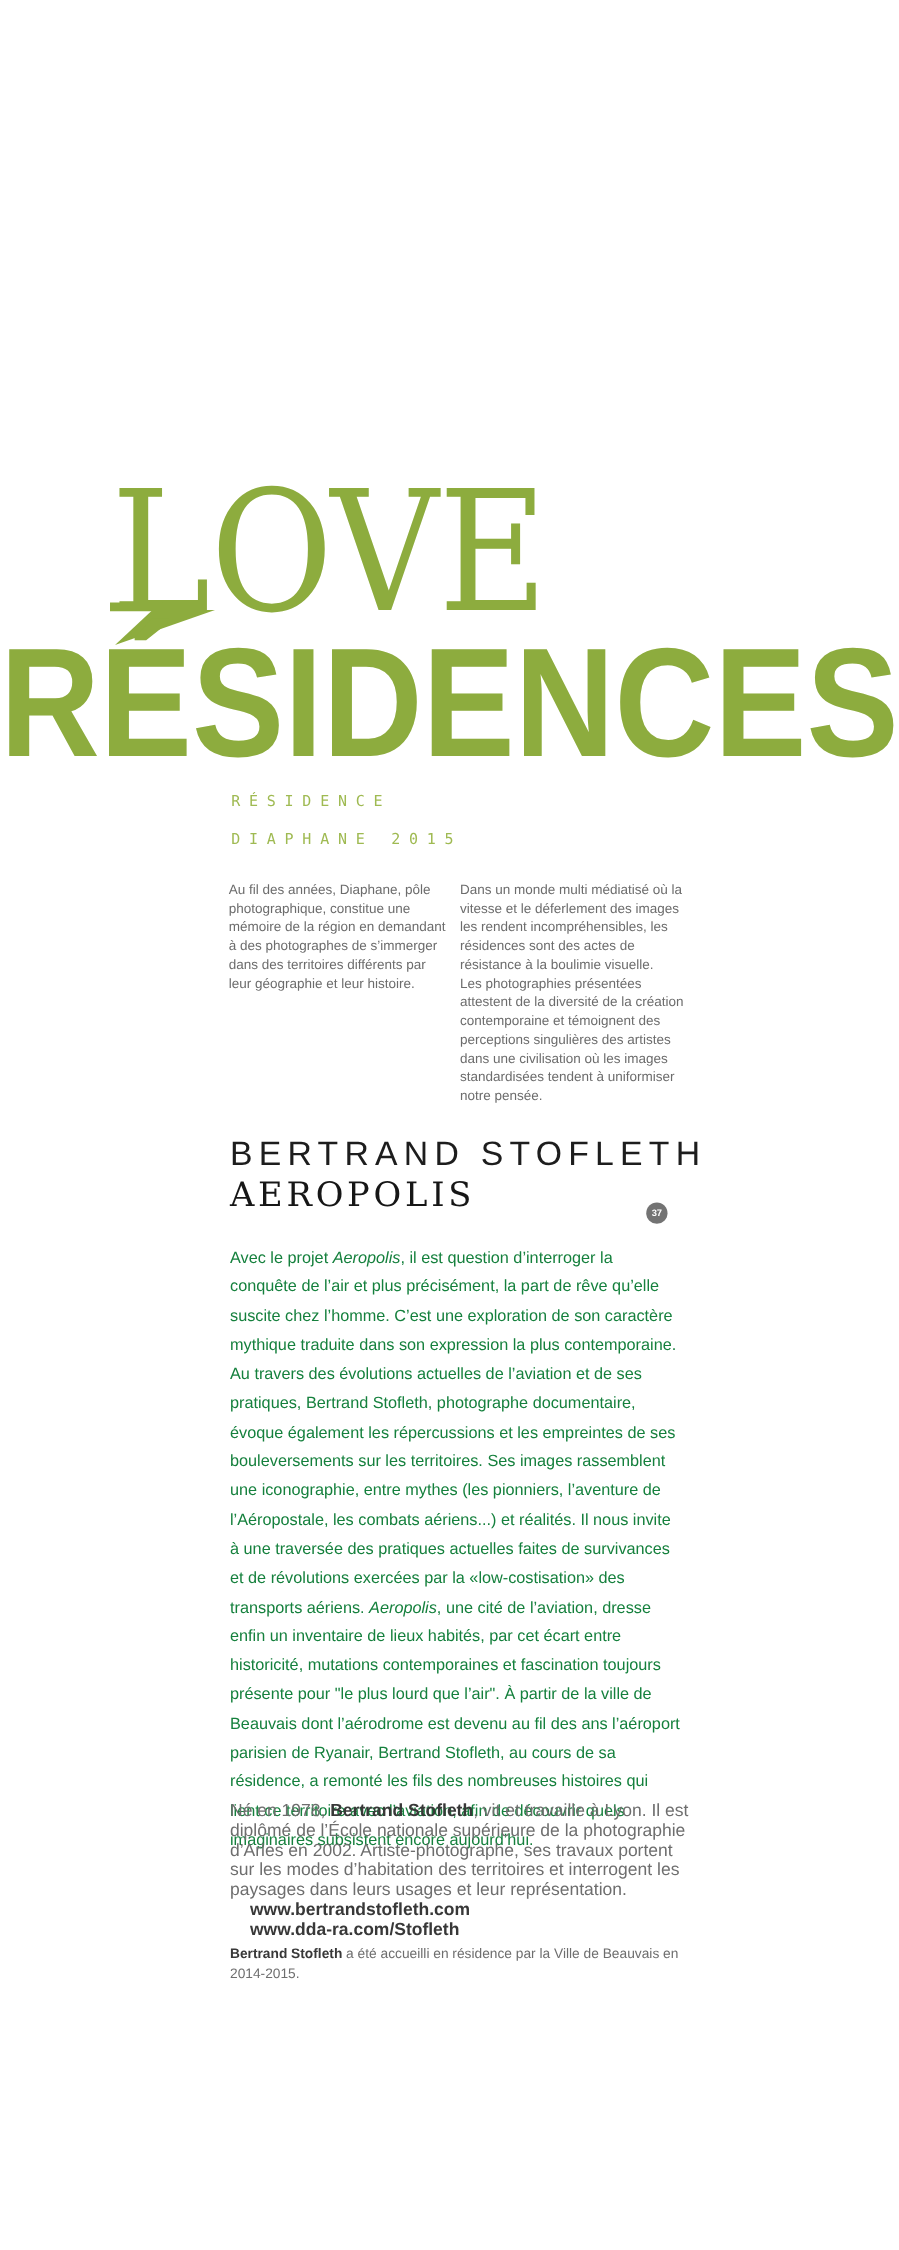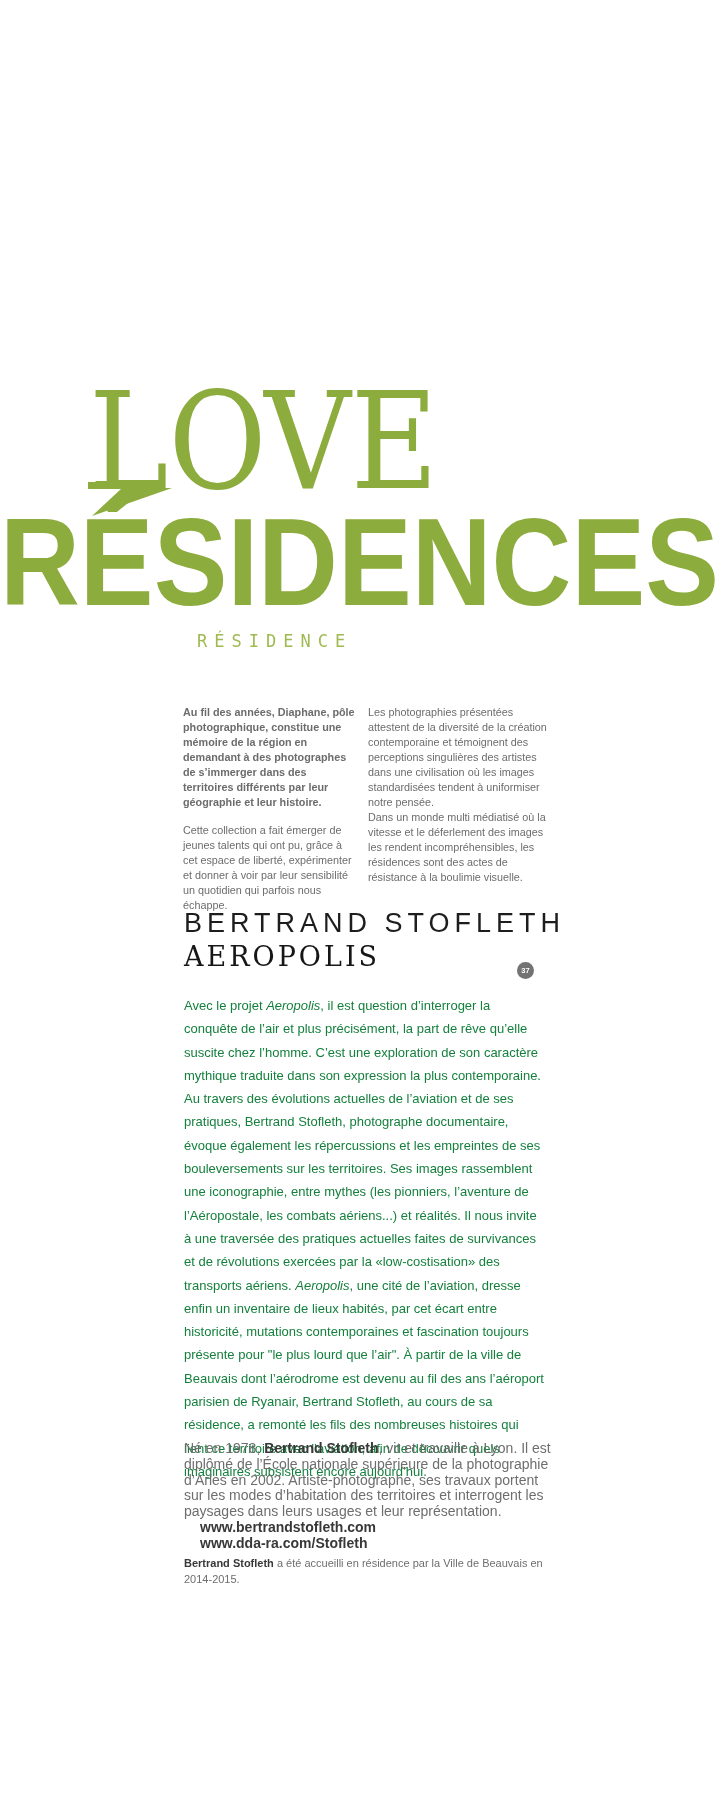--- a/index.html
+++ b/index.html
@@ -10,28 +10,28 @@
   .abs{position:absolute;}
 
   
   .love-svg{left:58px;top:338px;overflow:visible;}
   .love-text{font-family:"DejaVu Serif","Liberation Serif",serif;font-size:134px;fill:#8dac3e;}
   .love-swash{fill:#8dac3e;}
   .res-svg{left:0;top:506px;overflow:visible;}
   .res-text{font-family:"Liberation Sans",sans-serif;font-weight:bold;font-size:124px;fill:#8dac3e;}
 
   
-  .subtitle{left:197px;top:626px;color:#9fba52;font-family:"DejaVu Sans Mono","Liberation Mono",monospace;
-    font-size:17px;line-height:30px;letter-spacing:7px;font-weight:400;}
+  .subtitle{left:185px;top:626px;color:#9fba52;font-family:"DejaVu Sans Mono","Liberation Mono",monospace;
+    font-size:12px;line-height:30px;letter-spacing:7px;font-weight:400;}
 
   
   .col{font-size:10.8px;line-height:15px;color:#6c6c6c;}
   .col p{margin:0;}
   .col-left{left:183px;top:705px;width:176px;}
-  .col-left p:first-child{margin-bottom:13px;font-weight:bold;}
+  .col-left p:first-child{margin-bottom:25px;}
   .col-right{left:368px;top:705px;width:184px;}
 
   
   .artist{left:184px;top:908px;font-size:27px;letter-spacing:5px;color:#1d1d1d;font-weight:400;white-space:nowrap;}
   .work-title{left:184px;top:941px;font-family:"DejaVu Serif","Liberation Serif",serif;
     font-size:27px;letter-spacing:3px;color:#161616;white-space:nowrap;}
   .page-badge{left:517px;top:962px;width:17px;height:17px;border-radius:50%;background:#737373;
     color:#ffffff;font-size:7.5px;font-weight:bold;display:flex;align-items:center;justify-content:center;}
 
   
@@ -55,29 +55,29 @@
   <rect class="love-swash" x="30" y="144" width="42" height="7"></rect>
   <path class="love-swash" d="M114,150 L34,178 L64,150 Z"></path>
 </svg>
 
 <svg class="abs res-svg" width="719" height="115">
   <text class="res-text" x="0" y="99" textLength="719" lengthAdjust="spacingAndGlyphs">RÉSIDENCES</text>
 </svg>
 
 <div class="abs subtitle">
   <div>RÉSIDENCE</div>
+  <div>DIAPHANE 2015</div>
 </div>
 
 <div class="abs col col-left">
   <p>Au fil des années, Diaphane, pôle photographique, constitue une mémoire de la région en demandant à des photographes de s’immerger dans des territoires différents par leur géographie et leur histoire.</p>
-  <p>Cette collection a fait émerger de jeunes talents qui ont pu, grâce à cet espace de liberté, expérimenter et donner à voir par leur sensibilité un quotidien qui parfois nous échappe.</p>
 </div>
 <div class="abs col col-right">
+  <p>Dans un monde multi médiatisé où la vitesse et le déferlement des images les rendent incompréhensibles, les résidences sont des actes de résistance à la boulimie visuelle.</p>
   <p>Les photographies présentées attestent de la diversité de la création contemporaine et témoignent des perceptions singulières des artistes dans une civilisation où les images standardisées tendent à uniformiser notre pensée.</p>
-  <p>Dans un monde multi médiatisé où la vitesse et le déferlement des images les rendent incompréhensibles, les résidences sont des actes de résistance à la boulimie visuelle.</p>
 </div>
 
 <div class="abs artist">BERTRAND STOFLETH</div>
 <div class="abs work-title">AEROPOLIS</div>
 <div class="abs page-badge">37</div>
 
 <div class="abs body-text"><span>Avec le projet </span><i>Aeropolis</i><span>, il est question d’interroger la conquête de l’air et plus précisément, la part de rêve qu’elle suscite chez l’homme. C’est une exploration de son caractère mythique traduite dans son expression la plus contemporaine. Au travers des évolutions actuelles de l’aviation et de ses pratiques, Bertrand Stofleth, photographe documentaire, évoque également les répercussions et les empreintes de ses bouleversements sur les territoires. Ses images rassemblent une iconographie, entre mythes (les pionniers, l’aventure de l’Aéropostale, les combats aériens...) et réalités. Il nous invite à une traversée des pratiques actuelles faites de survivances et de révolutions exercées par la «low-costisation» des transports aériens. </span><i>Aeropolis</i><span>, une cité de l’aviation, dresse enfin un inventaire de lieux habités, par cet écart entre historicité, mutations contemporaines et fascination toujours présente pour "le plus lourd que l’air". À partir de la ville de Beauvais dont l’aérodrome est devenu au fil des ans l’aéroport parisien de Ryanair, Bertrand Stofleth, au cours de sa résidence, a remonté les fils des nombreuses histoires qui lient ce territoire avec l’aviation, afin de découvrir quels imaginaires subsistent encore aujourd’hui.</span></div>
 
 <div class="abs bio">
   <span><span>Né en 1978, </span><b>Bertrand Stofleth</b><span>, vit et travaille à Lyon. Il est diplômé de l’École nationale supérieure de la photographie d’Arles en 2002. Artiste-photographe, ses travaux portent sur les modes d’habitation des territoires et interrogent les paysages dans leurs usages et leur représentation.</span></span>

